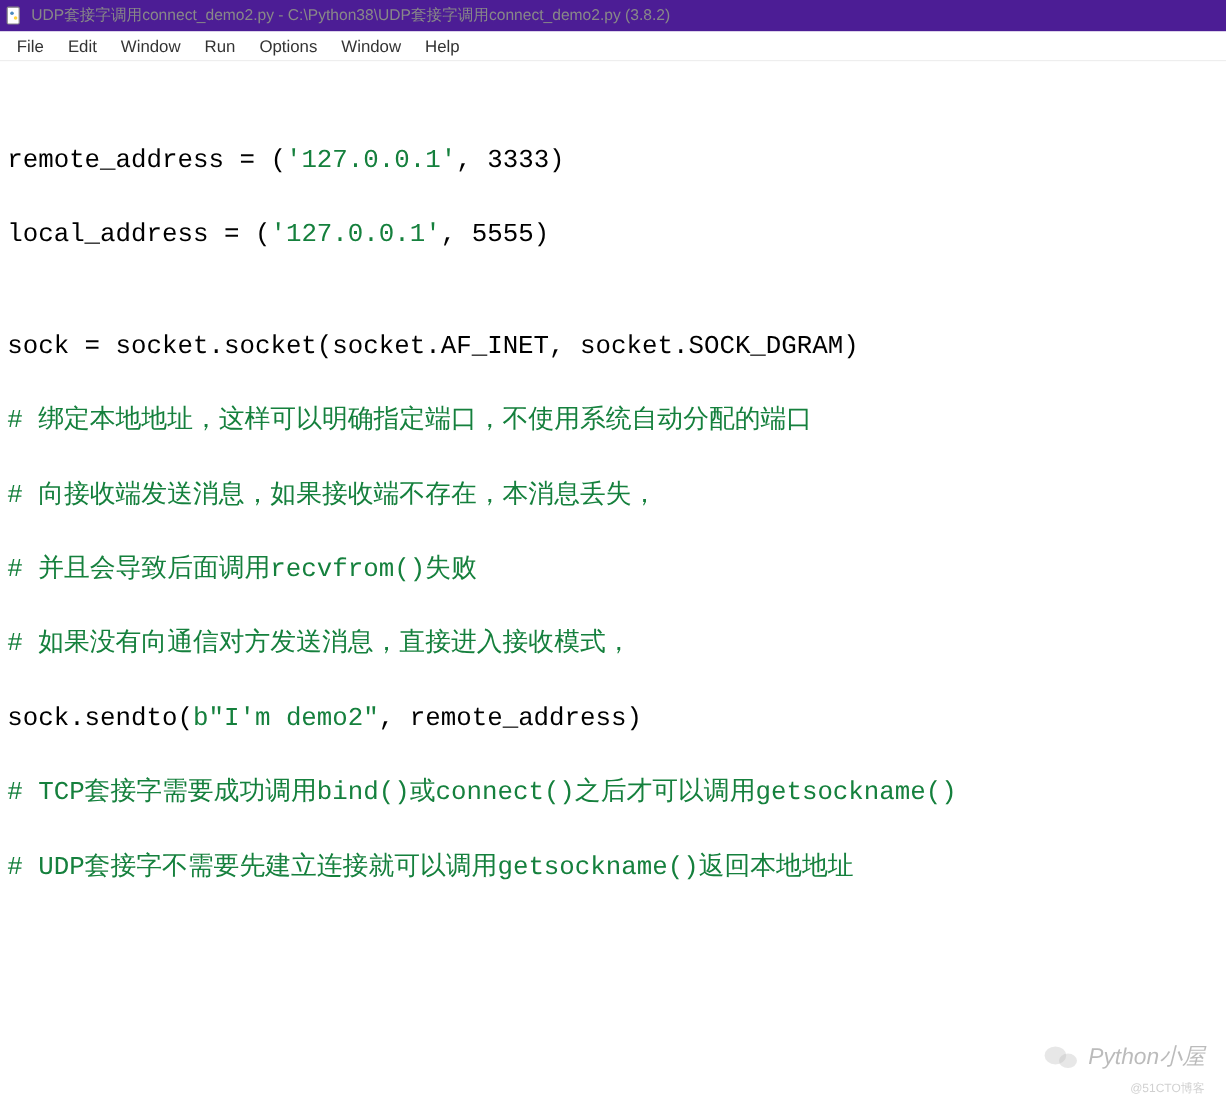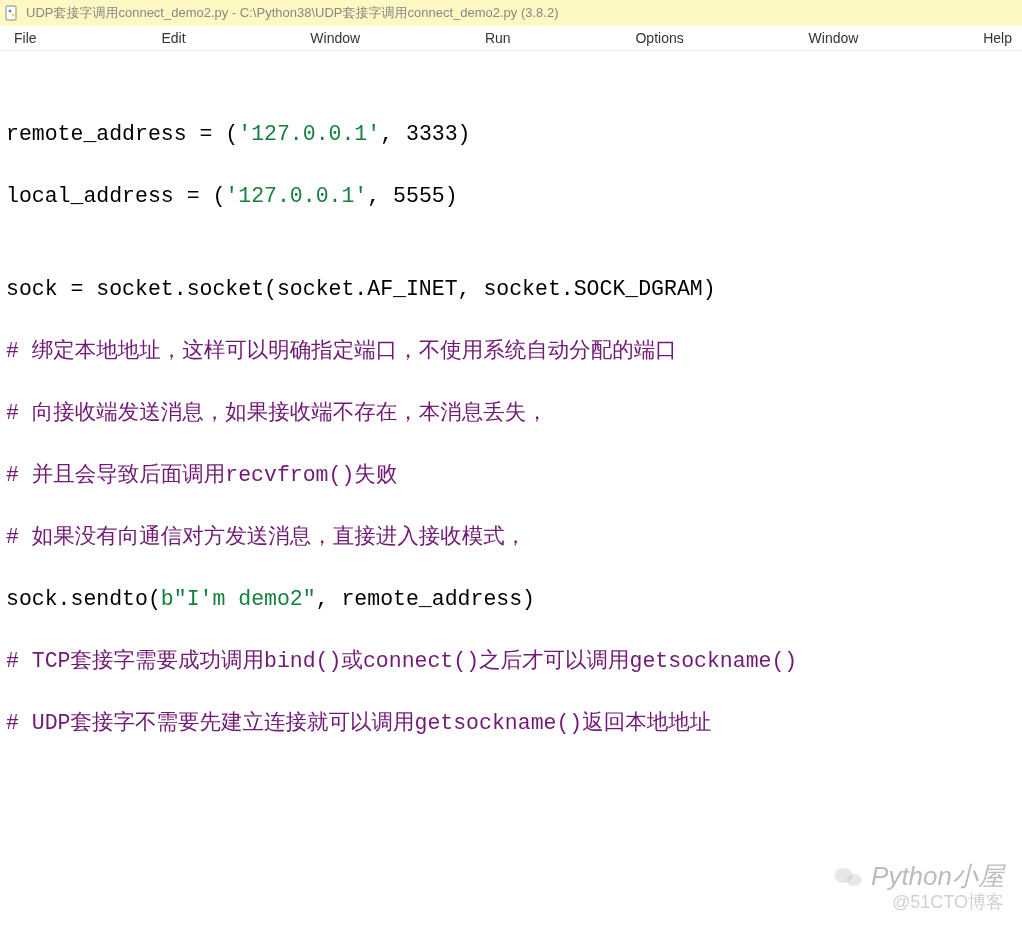--- a/index.html
+++ b/index.html
@@ -7,21 +7,21 @@
     padding: 0;
     width: 1022px;
     height: 930px;
     background: #ffffff;
     font-family: "Segoe UI", Tahoma, sans-serif;
     overflow: hidden;
     position: relative;
   }
   .titlebar {
     height: 26px;
-    background: #fef9c3;
+    background: #4c1d95;
     border-bottom: 0 solid #ddd;
     display: flex;
     align-items: center;
     padding-left: 4px;
     font-size: 13px;
     color: #888;
   }
   .titlebar .icon {
     width: 16px;
     height: 16px;
@@ -31,54 +31,53 @@
     justify-content: center;
   }
   .menubar {
     height: 24px;
     display: flex;
     align-items: center;
     padding-left: 4px;
     font-size: 14px;
     color: #333;
     border-bottom: 1px solid #eee;
-    justify-content: space-between;
   }
   .menubar .menu-item {
     padding: 2px 10px;
     cursor: default;
   }
   .editor {
     padding: 6px 6px;
     font-family: "Consolas", "Courier New", monospace;
     font-size: 21.5px;
     line-height: 31px;
     white-space: pre;
     color: #000;
   }
   .kw-orange { color: #cc7a00; font-weight: bold; }
   .str-green { color: #15803d; }
-  .comment-red { color: #701a75; }
+  .comment-red { color: #15803d; }
   .watermark {
     position: absolute;
     right: 18px;
     bottom: 36px;
-    font-size: 26px;
+    font-size: 19px;
     color: rgba(60,60,60,0.35);
     font-style: italic;
     font-family: "Segoe Script", cursive, sans-serif;
     display: flex;
     align-items: center;
     gap: 8px;
   }
   .watermark2 {
     position: absolute;
     right: 18px;
     bottom: 16px;
-    font-size: 18px;
+    font-size: 10px;
     color: rgba(100,100,100,0.3);
   }
   .wechat-icon {
     width: 30px;
     height: 24px;
     opacity: 0.35;
   }
 </style>
 </head>
 <body>

